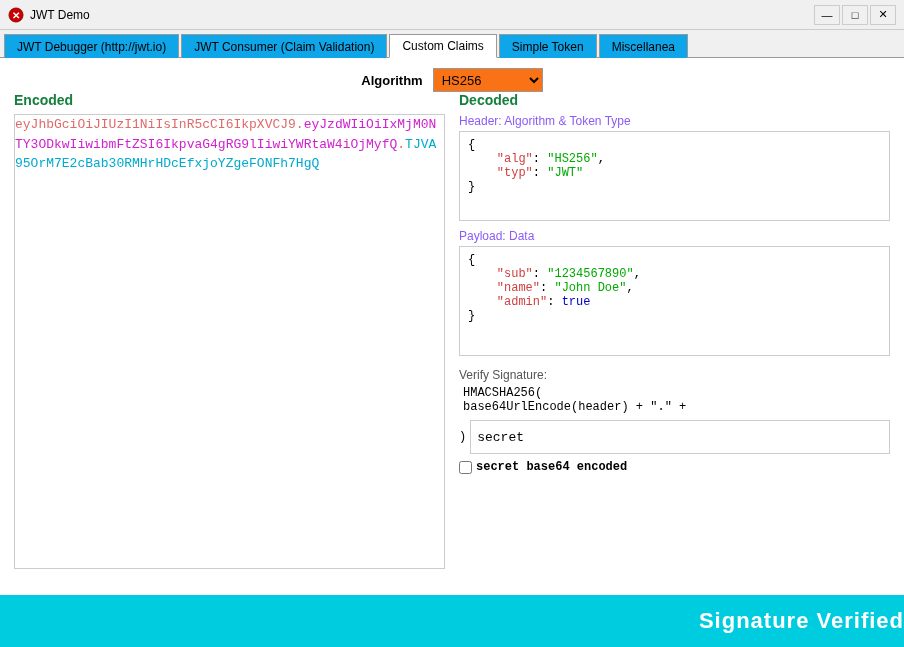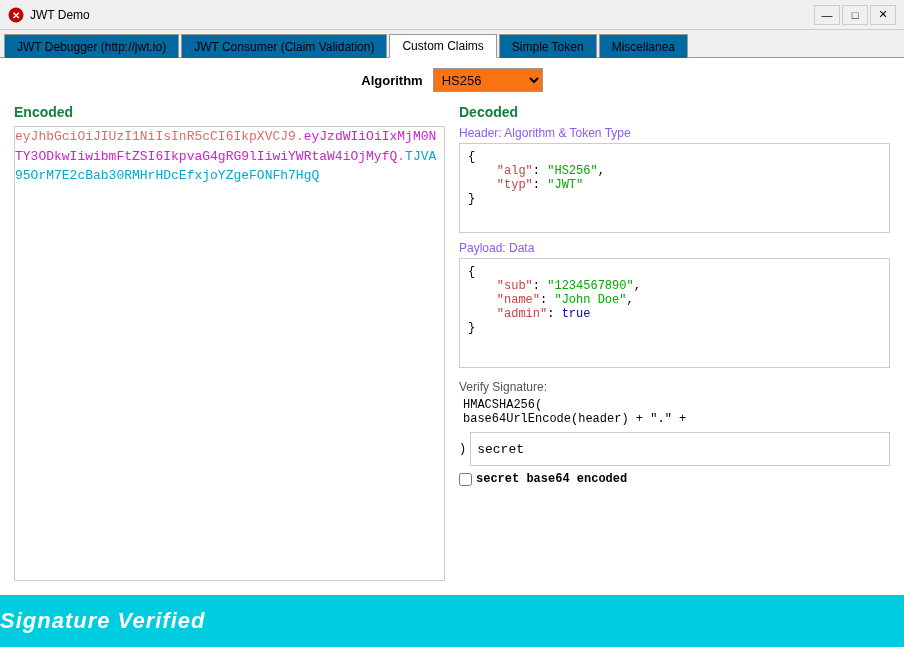--- a/index.html
+++ b/index.html
@@ -62,21 +62,21 @@
       border-bottom: 1px solid #999;
       padding: 0 4px;
       height: 28px;
     }
     .tab {
       display: flex;
       align-items: center;
       padding: 4px 12px;
       border: 1px solid #999;
       border-bottom: none;
-      background: #0369a1;
+      background: #0ea5e9;
       cursor: pointer;
       font-size: 12px;
       height: 24px;
       margin-right: 2px;
       position: relative;
       top: 1px;
     }
     .tab.active {
       background: #fff;
       border-bottom: 1px solid #fff;
@@ -90,21 +90,21 @@
       height: calc(647px - 30px - 28px - 52px);
       overflow: hidden;
     }
 
     
     .algorithm-row {
       display: flex;
       align-items: center;
       justify-content: center;
       gap: 10px;
-      margin-bottom: 12px;
+      margin-bottom: 0;
     }
     .algorithm-label {
       font-weight: bold;
       font-size: 13px;
     }
     .algorithm-select {
       width: 110px;
       height: 24px;
       font-size: 13px;
       border: 1px solid #999;
@@ -216,26 +216,25 @@
       font-size: 12px;
       font-weight: bold;
     }
 
     
     .signature-bar {
       height: 52px;
       background: #00cce0;
       display: flex;
       align-items: center;
-      justify-content: flex-start;
+      justify-content: flex-end;
       font-size: 22px;
       font-weight: bold;
       color: #fff;
       letter-spacing: 1px;
-      font-style: italic;
     }
 
     
     ::-webkit-scrollbar { width: 14px; }
     ::-webkit-scrollbar-track { background: #f0f0f0; border-left: 1px solid #ddd; }
     ::-webkit-scrollbar-thumb { background: #c0c0c0; border: 1px solid #999; }
     ::-webkit-scrollbar-button { background: #e0e0e0; border: 1px solid #999; height: 14px; }
   </style>
 </head>
 <body>

